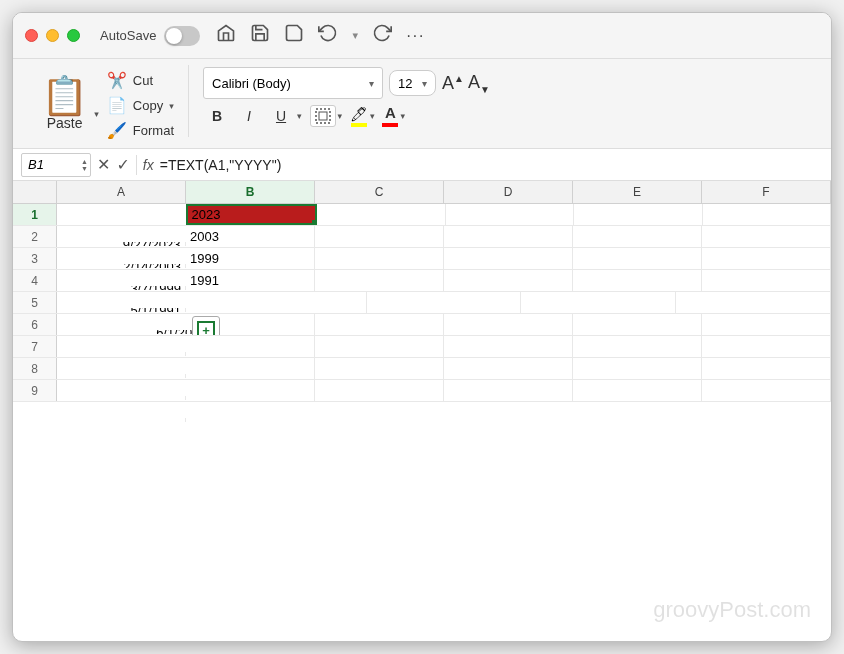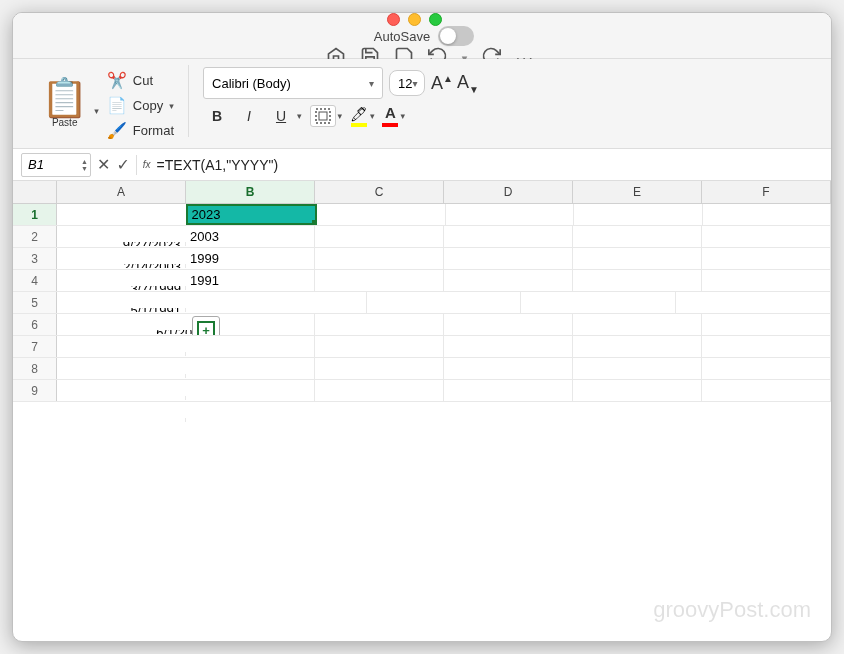--- a/index.html
+++ b/index.html
@@ -26,21 +26,20 @@
     }
     
     .title-bar {
       background: #f5f5f5;
       height: 46px;
       display: flex;
       align-items: center;
       padding: 0 12px;
       border-bottom: 1px solid #ddd;
       flex-shrink: 0;
-      flex-direction: column;
     }
     .traffic-lights {
       display: flex;
       gap: 8px;
       margin-right: 16px;
     }
     .traffic-light {
       width: 13px;
       height: 13px;
       border-radius: 50%;
@@ -203,21 +202,21 @@
       align-items: center;
       justify-content: space-between;
     }
     .font-size-selector {
       height: 26px;
       border: 1px solid #ccc;
       border-radius: 8px;
       padding: 0 8px;
       font-size: 13px;
       background: white;
-      width: 36px;
+      width: 47px;
       cursor: pointer;
       display: flex;
       align-items: center;
       justify-content: space-between;
     }
     .font-size-arrows {
       display: flex;
       gap: 4px;
       align-items: center;
     }
@@ -309,21 +308,21 @@
       gap: 0;
     }
     .tiny-arrow { font-size: 7px; color: #666; line-height: 1; }
     .formula-bar-divider {
       width: 1px;
       height: 20px;
       background: #ddd;
     }
     .formula-check { font-size: 16px; color: #555; cursor: pointer; }
     .formula-cross { font-size: 16px; color: #555; cursor: pointer; }
-    .fx-label { font-size: 10px; color: #555; font-style: italic; }
+    .fx-label { font-size: 14px; color: #555; font-style: italic; }
     .formula-input {
       flex: 1;
       font-size: 14px;
       color: #222;
       border: none;
       outline: none;
       font-family: inherit;
     }
     .sheet-header-row {
       display: flex;
@@ -386,21 +385,21 @@
       border-right: 1px solid #e8e8e8;
       display: flex;
       align-items: center;
       overflow: hidden;
       white-space: nowrap;
       cursor: cell;
     }
     .cell.col-a { text-align: right; justify-content: flex-end; margin-top: 38px; }
     .cell.active {
       border: 2px solid #1a7a32;
-      background: #14b8a6;
+      background: #b91c1c;
       position: relative;
       z-index: 1;
       align-items: center;
     }
     .cell-corner {
       position: absolute;
       bottom: -3px;
       right: -3px;
       width: 6px;
       height: 6px;
@@ -486,21 +485,21 @@
   </div>
 
 
   <div class="ribbon-content">
 
     <div class="ribbon-group">
       <div class="clipboard-group">
         <div style="display:flex;align-items:center;">
           <div class="paste-btn">
             <span style="font-size:38px;color:#444;line-height:1;">📋</span>
-            <span style="font-size:10px;color:#333;">Paste</span>
+            <span style="font-size:14px;color:#333;">Paste</span>
           </div>
           <span style="font-size:9px;color:#555;align-self:flex-end;margin-bottom:16px;">▾</span>
         </div>
         <div class="clipboard-actions">
           <div class="clipboard-action">
             <span class="action-icon">✂️</span>
             <span>Cut</span>
           </div>
           <div class="clipboard-action">
             <span class="action-icon">📄</span>

